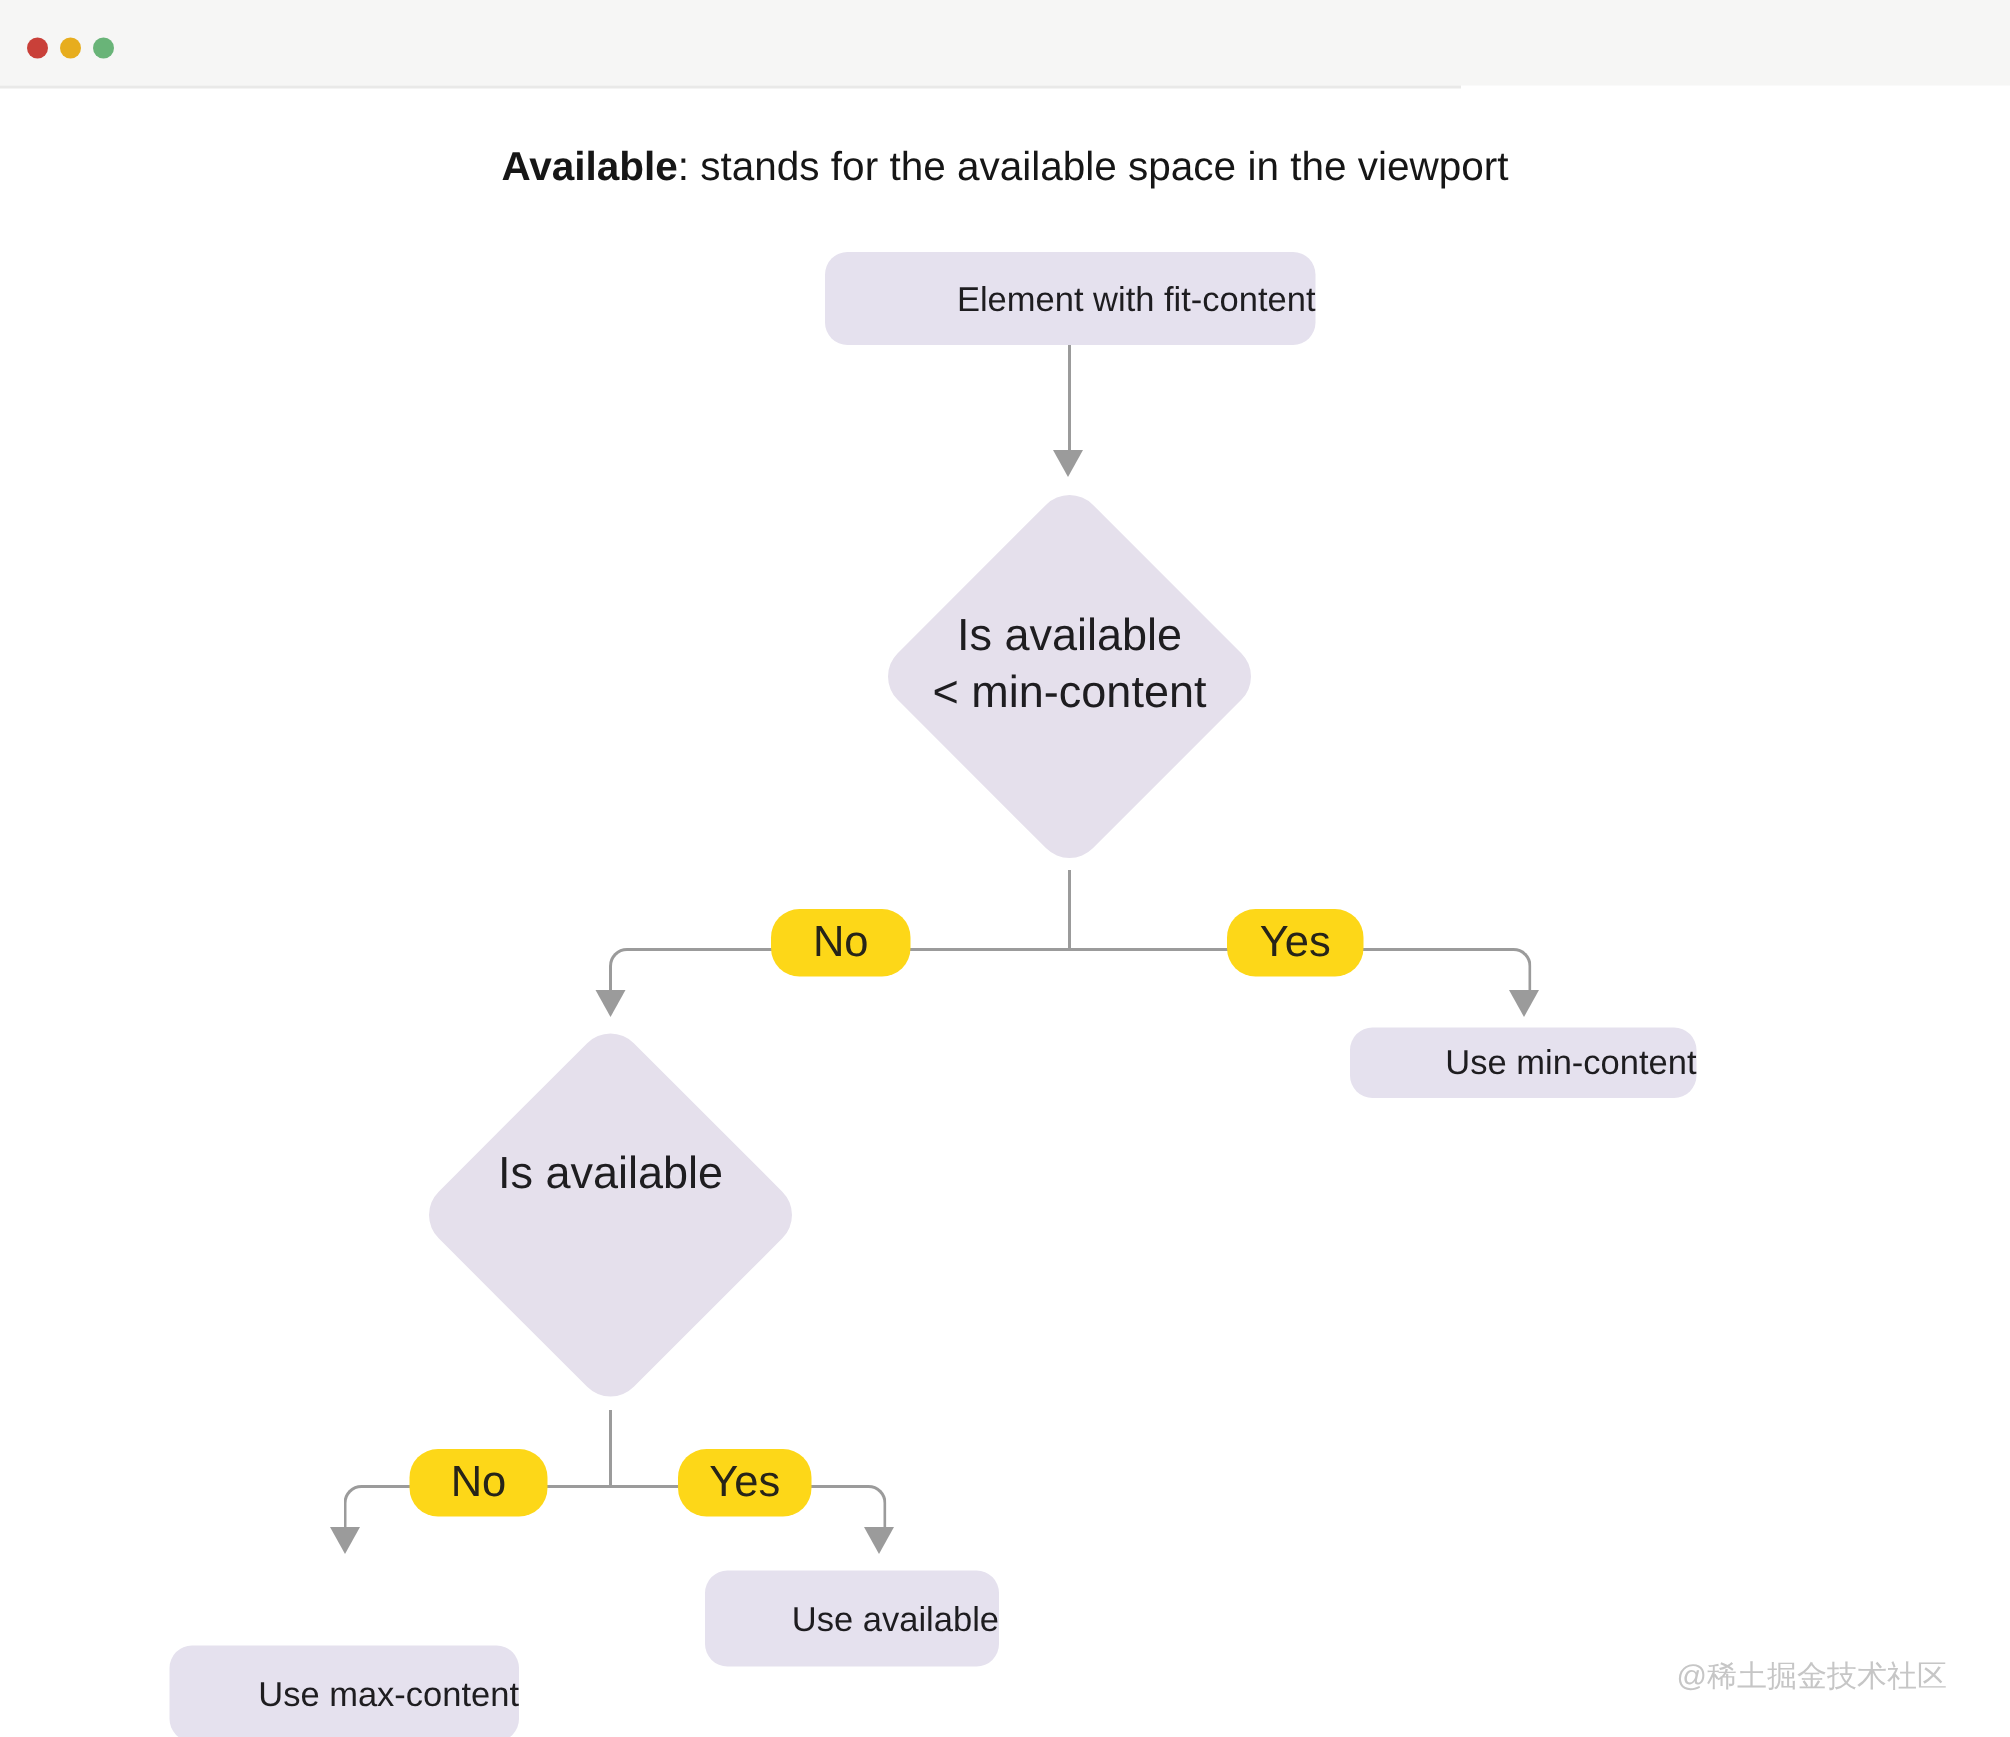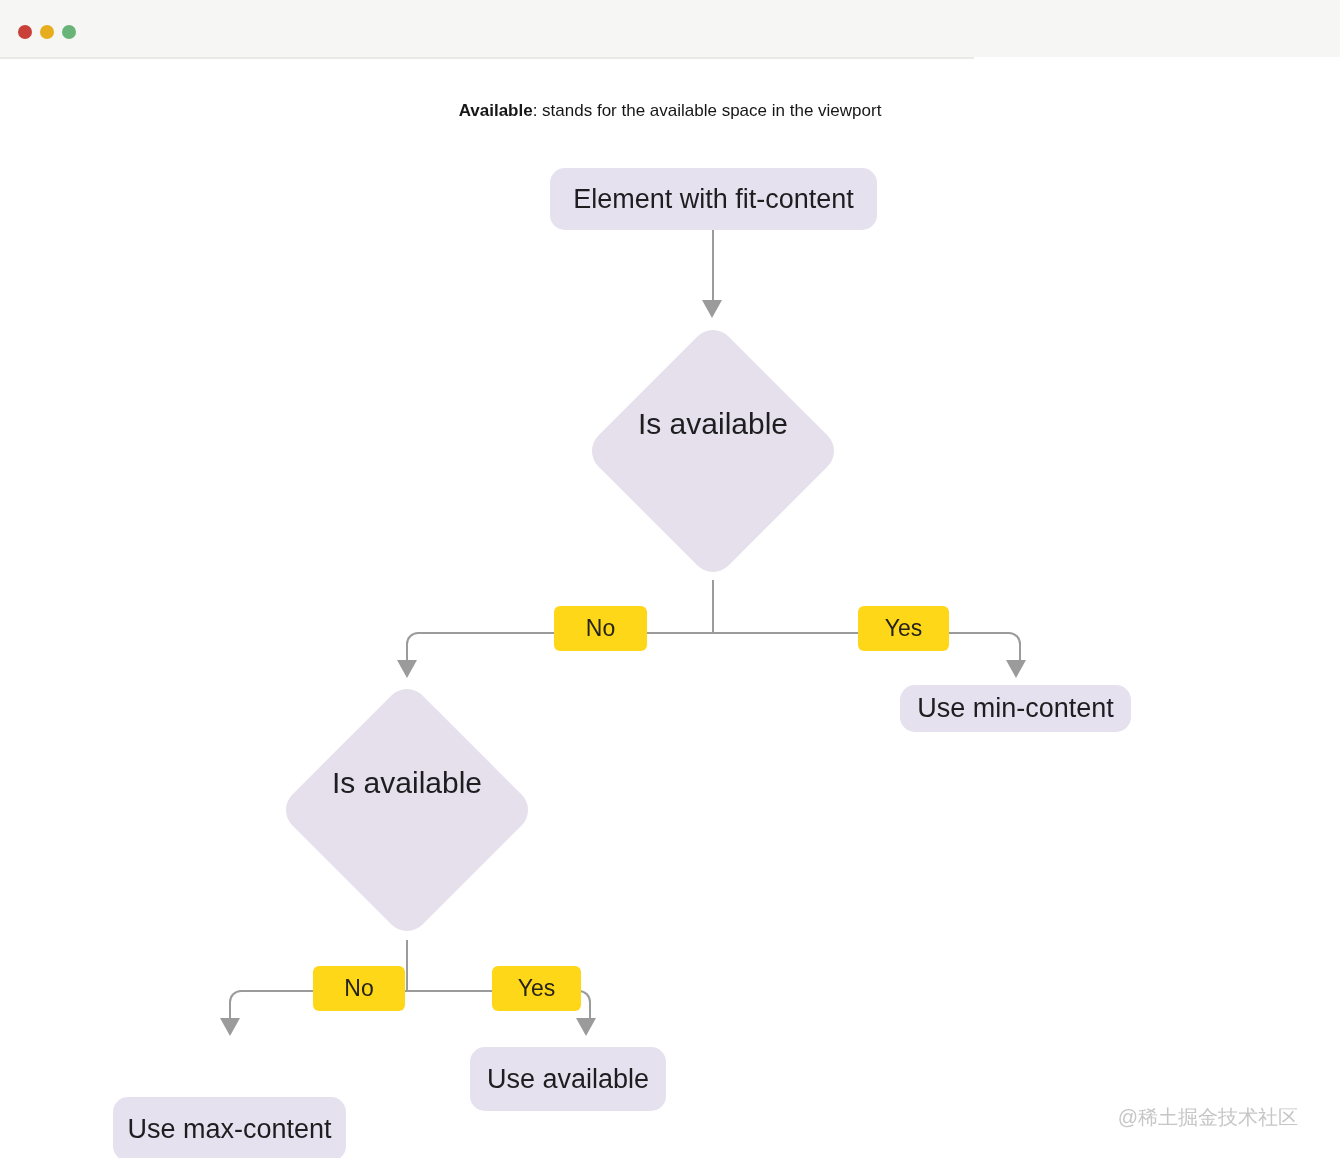--- a/index.html
+++ b/index.html
@@ -29,42 +29,41 @@
     width: 14px; height: 14px; border-radius: 50%;
   }
   .dot-close    { left: 18px; background: #c94039; }
   .dot-minimize { left: 40px; background: #e7ad1e; }
   .dot-maximize { left: 62px; background: #69b478; }
 
   
   .doc-title {
     position: absolute; left: 0; top: 94px;
     width: 1340px; text-align: center;
-    font-size: 17px; line-height: 34px;
+    font-size: 27px; line-height: 34px;
     color: #161616;
   }
   .doc-title b { font-weight: bold; }
 
   
   .node {
     position: absolute;
     background: #e5e1ee;
     border-radius: 15px;
-    display: flex; align-items: center; justify-content: center;
-    font-size: 27px; color: #1e1d20;
+    display: flex; align-items: center; justify-content: flex-end;
+    font-size: 23px; color: #1e1d20;
     z-index: 3;
   }
   .badge {
     position: absolute;
     background: #fdd718;
-    border-radius: 6px;
+    border-radius: 19px;
     display: flex; align-items: center; justify-content: center;
-    font-size: 23px; color: #262419;
+    font-size: 29px; color: #262419;
     z-index: 4;
-    margin-left: 40px;
   }
   .diamond {
     position: absolute;
     width: 184px; height: 184px;
     background: #e5e0ec;
     border-radius: 22px;
     transform: rotate(45deg);
     z-index: 2;
   }
   .diamond-text {
@@ -123,20 +122,21 @@
   <div class="node" style="left:550px; top:168px; width:327px; height:62px;">
     <span>Element with fit-content</span>
   </div>
 
   <div class="vline" style="left:712px; top:230px; height:70px;"></div>
   <div class="arrowhead" style="left:702px; top:300px;"></div>
 
   <div class="diamond" style="left:621px; top:359px;"></div>
   <div class="diamond-text" style="left:583px; top:405px;">
     <div>Is available</div>
+    <div>&lt; min-content</div>
   </div>
 
   <div class="vline" style="left:712px; top:580px; height:54px;"></div>
 
   <div class="branch" style="left:406px; top:632px; width:611px;"></div>
   <div class="arrowhead" style="left:397px; top:660px;"></div>
   <div class="arrowhead" style="left:1006px; top:660px;"></div>
 
   <div class="badge" style="left:514px; top:606px; width:93px; height:45px;">
     <span>No</span>

